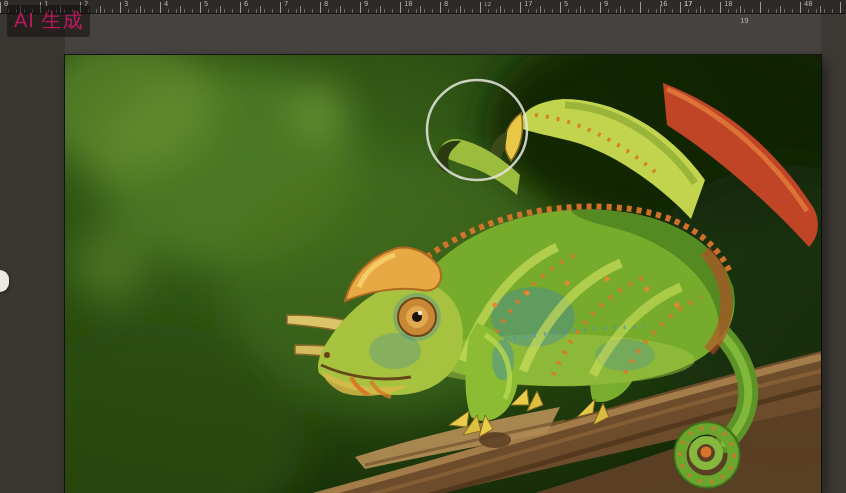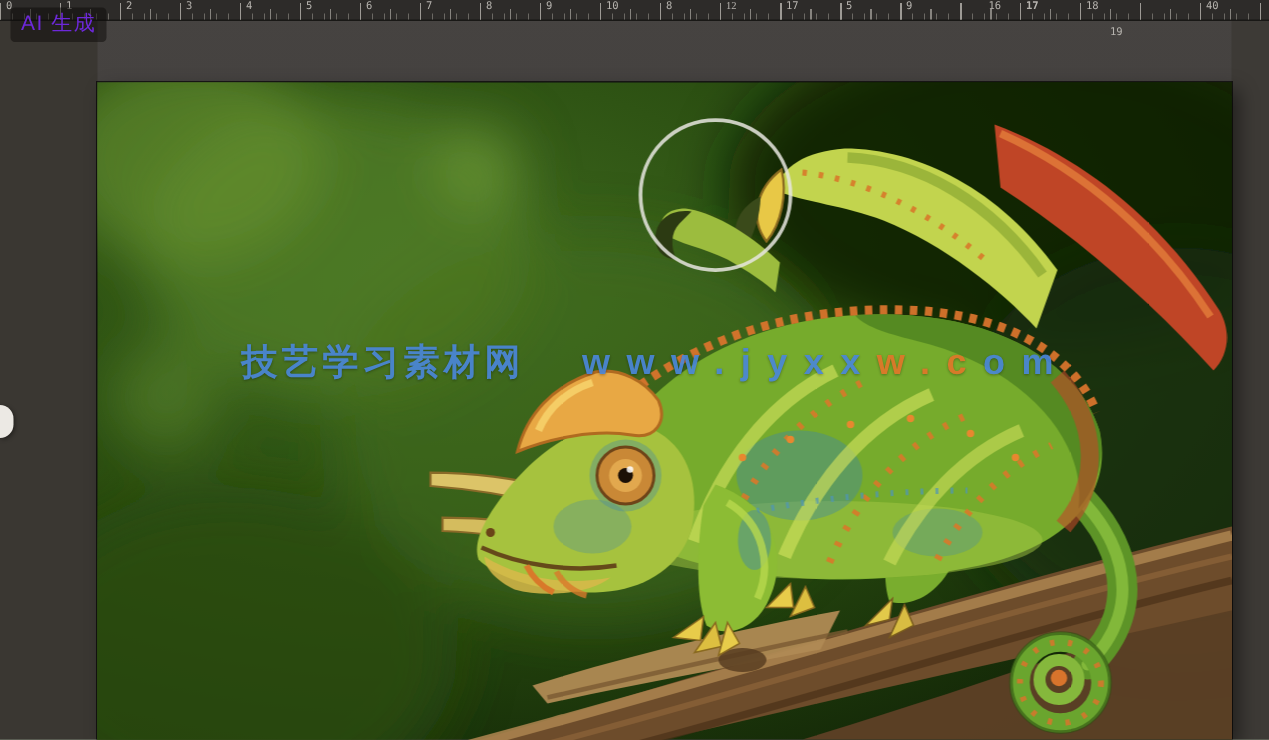--- a/index.html
+++ b/index.html
@@ -20,22 +20,22 @@
       repeating-linear-gradient(90deg,#9d9a95 0 1px,transparent 1px 40px),
       repeating-linear-gradient(90deg,#87847f 0 1px,transparent 1px 20px),
       repeating-linear-gradient(90deg,#6b6863 0 1px,transparent 1px 8px);
     background-size:100% 11px,100% 7px,100% 4px;
     background-position:left bottom,left bottom,left bottom;
     background-repeat:no-repeat,no-repeat,no-repeat; }
   .ruler-num{ position:absolute; top:0; font-size:7px; line-height:8px;
     color:#b7b4af; font-family:"DejaVu Sans Mono",monospace; }
 
   
-  .badge{ position:absolute; top:5px; left:7px; z-index:10; color:#6d28d9;
-    font-size:14px; letter-spacing:1px; background:rgba(12,10,8,.5);
+  .badge{ position:absolute; top:5px; left:7px; z-index:10; color:#be185d;
+    font-size:20px; letter-spacing:1px; background:rgba(12,10,8,.5);
     padding:2px 7px 3px; border-radius:3px; }
 
   
   .panel-handle{ position:absolute; left:0; top:270px; width:9px; height:22px;
     background:#ece9e4; border-radius:0 11px 11px 0; z-index:6;
     box-shadow:1px 1px 3px rgba(0,0,0,.4); }
 
   
   .canvas-wrap{ position:absolute; left:65px; top:55px; width:756px; height:438px;
     background:#1e380f;
@@ -208,16 +208,13 @@
       <path d="M 470,60 C 510,64 556,86 596,122" stroke="#d8792a" stroke-width="4" fill="none" stroke-dasharray="3 8" opacity=".9"></path>
       <path d="M 456,58 C 440,70 434,90 446,106 C 456,94 460,74 456,58 Z" fill="#e8c846" stroke="#8a6a20" stroke-width="1.5"></path>
       <path d="M 442,76 C 426,84 420,100 430,114 C 438,102 442,88 442,76 Z" fill="#3a4a1a"></path>
       <path d="M 455,120 C 432,98 408,86 392,84 C 380,84 374,90 376,100 C 388,108 404,110 420,118 C 434,126 446,134 452,140 Z" fill="#9cbc3e"></path>
       <path d="M 396,86 C 382,84 372,92 372,104 C 372,112 378,118 386,118 C 382,110 382,100 388,94 Z" fill="#2c3a12"></path>
     </g>
 
     <circle cx="412" cy="75" r="50" fill="none" stroke="#e8e6e0" stroke-width="2.5" opacity=".85"></circle>
   </svg>
 
-  <div class="watermark">
-    <span class="wm-site">技艺学习素材网</span><span class="wm-url"><span class="wm-blue">www.jyxx</span><span class="wm-orange">w.c</span><span class="wm-blue">om</span></span>
-  </div>
 </div>
 
 </body></html>

